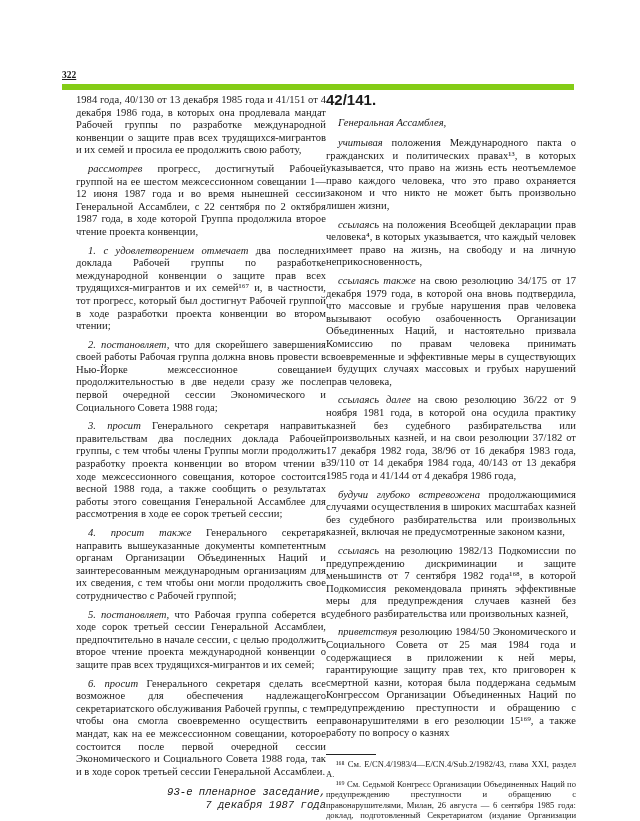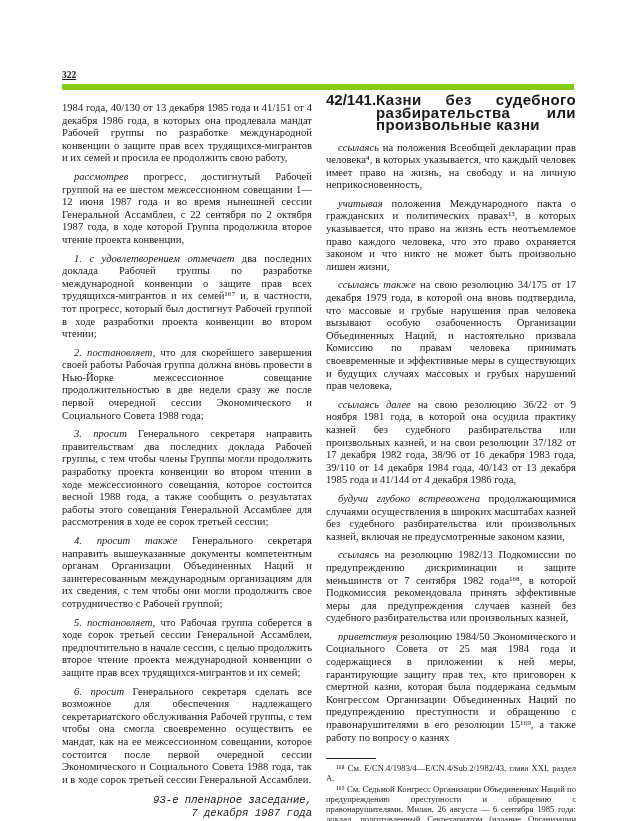--- a/index.html
+++ b/index.html
@@ -3,21 +3,21 @@
 <meta charset="utf-8">
 <style>
   html, body { margin: 0; padding: 0; background: #ffffff; }
   body { width: 640px; height: 821px; position: relative; overflow: hidden;
          font-family: "Liberation Serif", "DejaVu Serif", serif; color: #1a1a1a; }
   .header { position: absolute; top: 70px; left: 62px; width: 512px; height: 14px;
             border-bottom: 6px solid #84cc16; font-size: 9.5px; }
   .header .pageno { position: absolute; left: 0; top: 0; font-weight: bold; text-decoration: underline; }
   .header .running { position: absolute; left: 195px; top: 0; font-weight: bold; font-family: "Liberation Sans", sans-serif; font-size: 8.5px; letter-spacing: 0.2px; }
   .col { position: absolute; top: 94px; width: 250px; font-size: 10.6px; line-height: 12.6px; text-align: justify; }
-  .col.left { left: 62px; margin-top: 8px; }
+  .col.left { left: 76px; }
   .col.right { left: 326px; }
   p { margin: 0 0 6px 0; text-indent: 12px; }
   p.noindent { text-indent: 0; }
   em, .it { font-style: italic; }
   .res-title { display: flex; font-weight: bold; font-family: "Liberation Sans", sans-serif; font-size: 15px; line-height: 12.5px; margin-bottom: 10px; }
   .res-title .num { width: 50px; flex: none; }
   .res-title .ttl { flex: 1; letter-spacing: 0.4px; }
   .preamble { font-style: italic; text-indent: 12px; margin-bottom: 8px; }
   .sign { text-align: right; font-style: italic; margin-top: 8px; line-height: 12.6px; font-family: Liberation Mono, monospace; }
   .fn-rule { width: 50px; border-top: 1px solid #222; margin: 14px 0 4px 0; }
@@ -43,24 +43,24 @@
   <div class="sign">
     <div>93-е пленарное заседание,</div>
     <div>7 декабря 1987 года</div>
   </div>
 
 </div>
 
 <div class="col right">
   <div class="res-title">
     <span class="num">42/141.</span>
-    <span class="ttl">Казни без судебного разбирательства или произвольные казни</span>
   </div>
+  <p class="preamble">Генеральная Ассамблея,</p>
+  <p><em>учитывая</em><span> положения Международного пакта о гражданских и политических правах¹³, в которых указывается, что право на жизнь есть неотъемлемое право каждого человека, что это право охраняется законом и что никто не может быть произвольно лишен жизни,</span></p>
   <p><em>ссылаясь</em><span> на положения Всеобщей декларации прав человека⁴, в которых указывается, что каждый человек имеет право на жизнь, на свободу и на личную неприкосновенность,</span></p>
-  <p><em>учитывая</em><span> положения Международного пакта о гражданских и политических правах¹³, в которых указывается, что право на жизнь есть неотъемлемое право каждого человека, что это право охраняется законом и что никто не может быть произвольно лишен жизни,</span></p>
   <p><em>ссылаясь также</em><span> на свою резолюцию 34/175 от 17 декабря 1979 года, в которой она вновь подтвердила, что массовые и грубые нарушения прав человека вызывают особую озабоченность Организации Объединенных Наций, и настоятельно призвала Комиссию по правам человека принимать своевременные и эффективные меры в существующих и будущих случаях массовых и грубых нарушений прав человека,</span></p>
   <p><em>ссылаясь далее</em><span> на свою резолюцию 36/22 от 9 ноября 1981 года, в которой она осудила практику казней без судебного разбирательства или произвольных казней, и на свои резолюции 37/182 от 17 декабря 1982 года, 38/96 от 16 декабря 1983 года, 39/110 от 14 декабря 1984 года, 40/143 от 13 декабря 1985 года и 41/144 от 4 декабря 1986 года,</span></p>
   <p><em>будучи глубоко встревожена</em><span> продолжающимися случаями осуществления в широких масштабах казней без судебного разбирательства или произвольных казней, включая не предусмотренные законом казни,</span></p>
   <p><em>ссылаясь</em><span> на резолюцию 1982/13 Подкомиссии по предупреждению дискриминации и защите меньшинств от 7 сентября 1982 года¹⁶⁸, в которой Подкомиссия рекомендовала принять эффективные меры для предупреждения случаев казней без судебного разбирательства или произвольных казней,</span></p>
   <p><em>приветствуя</em><span> резолюцию 1984/50 Экономического и Социального Совета от 25 мая 1984 года и содержащиеся в приложении к ней меры, гарантирующие защиту прав тех, кто приговорен к смертной казни, которая была поддержана седьмым Конгрессом Организации Объединенных Наций по предупреждению преступности и обращению с правонарушителями в его резолюции 15¹⁶⁹, а также работу по вопросу о казнях</span></p>
 
   <div class="fn-rule"></div>
   <p class="fn">¹⁶⁸ См. E/CN.4/1983/4—E/CN.4/Sub.2/1982/43, глава XXI, раздел А.</p>
   <p class="fn">¹⁶⁹ См. Седьмой Конгресс Организации Объединенных Наций по предупреждению преступности и обращению с правонарушителями, Милан, 26 августа — 6 сентября 1985 года: доклад, подготовленный Секретариатом (издание Организации Объединенных Наций, в продаже под № R.86.IV.1), глава I, раздел Е.</p>
 </div>

